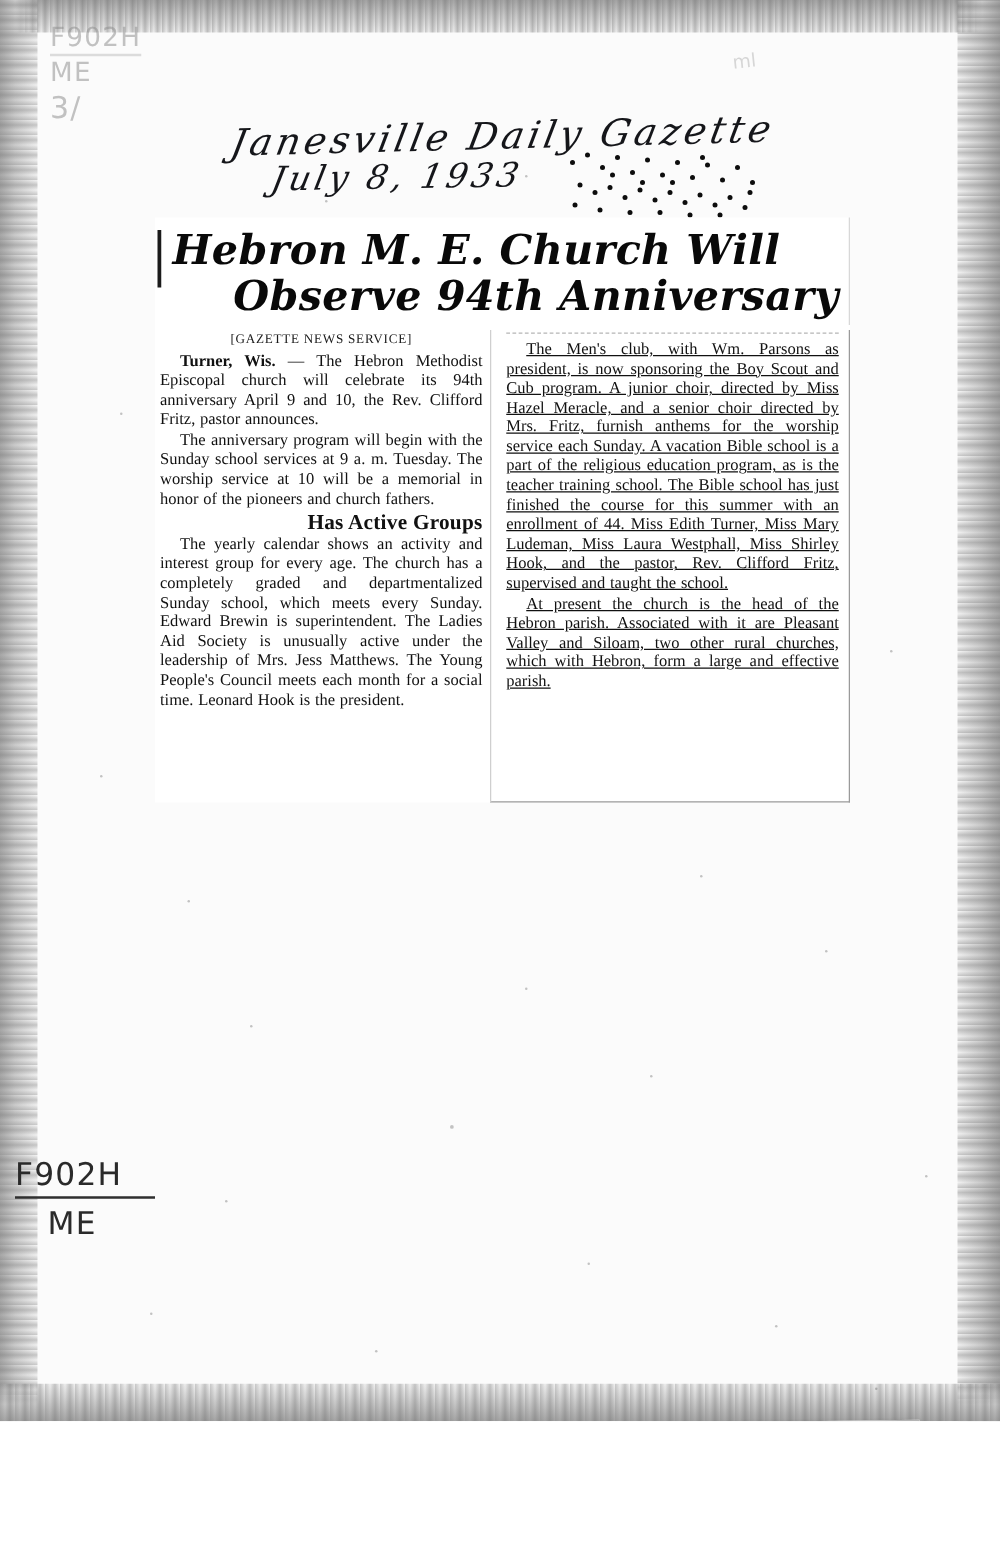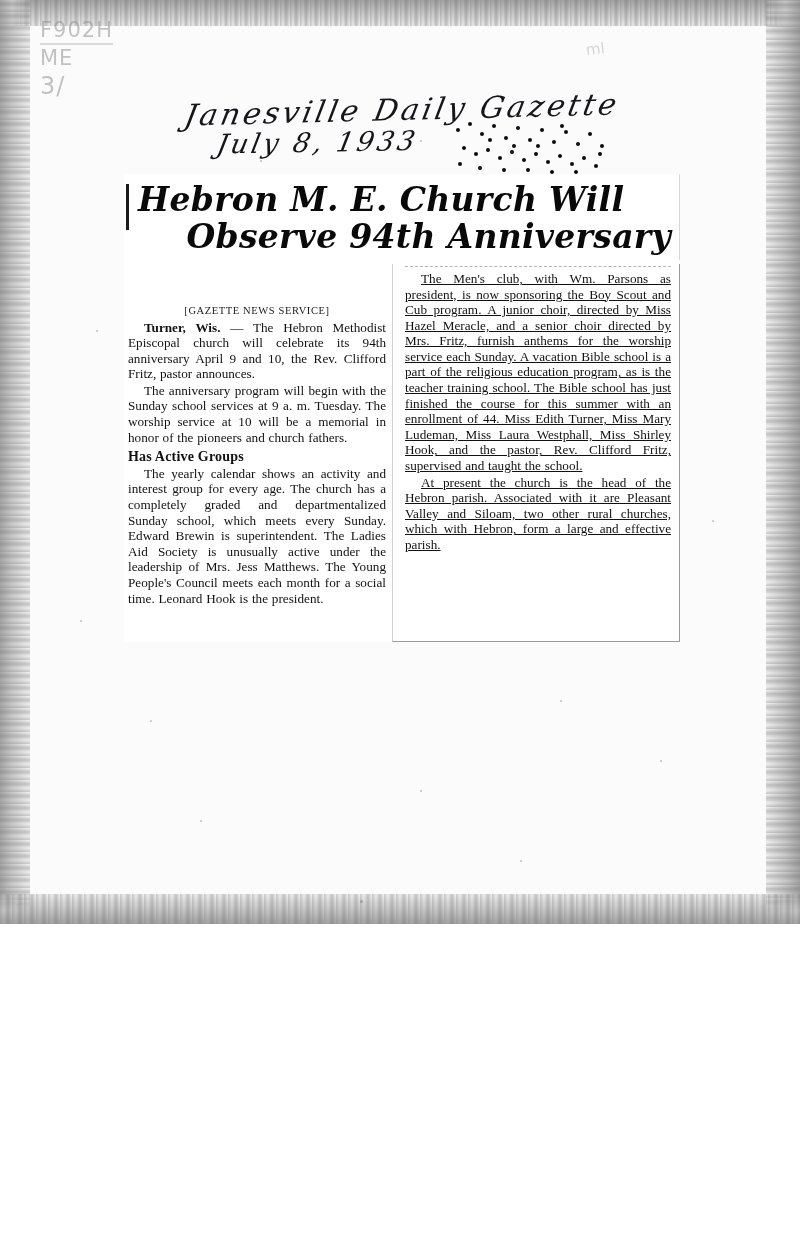--- a/index.html
+++ b/index.html
@@ -7,21 +7,21 @@
     padding: 0;
     background: #ffffff;
   }
   body {
     font-family: "Liberation Serif", serif;
   }
 
   #page {
     position: relative;
     width: 800px;
-    height: 924px;
+    height: 1137px;
     overflow: hidden;
     background: #fbfbfb;
   }
 
   
   .scan-edge {
     position: absolute;
     pointer-events: none;
   }
   .scan-edge-top {
@@ -186,21 +186,20 @@
     font-family: "Liberation Serif", serif;
     color: #111111;
     font-size: 13.2px;
     line-height: 15.6px;
     text-align: justify;
     overflow: hidden;
   }
   .col-left {
     width: 268px;
     padding: 0 6px 0 4px;
-    margin-top: 39px;
   }
   .col-right {
     width: 288px;
     padding: 2px 8px 0 12px;
     border-left: 1px solid #cfcfcf;
     border-right: 1px solid #9a9a9a;
     border-bottom: 1px solid #9a9a9a;
     height: 378px;
     text-decoration: underline;
   }
@@ -218,23 +217,23 @@
     color: #1a1a1a;
     margin-bottom: 1px;
   }
   .para {
     margin: 0;
     text-indent: 16px;
     word-spacing: .5px;
   }
   .para + .para { margin-top: 1px; }
   .subhead {
-    text-align: left;
+    text-align: right;
     font-weight: bold;
-    font-size: 14px;
+    font-size: 17px;
     margin: 4px 0 1px 0;
     letter-spacing: .2px;
   }
   .lede { font-weight: bold; }
 
   
   #dup-stamp {
     position: absolute;
     left: 62px;
     top: 1140px;

